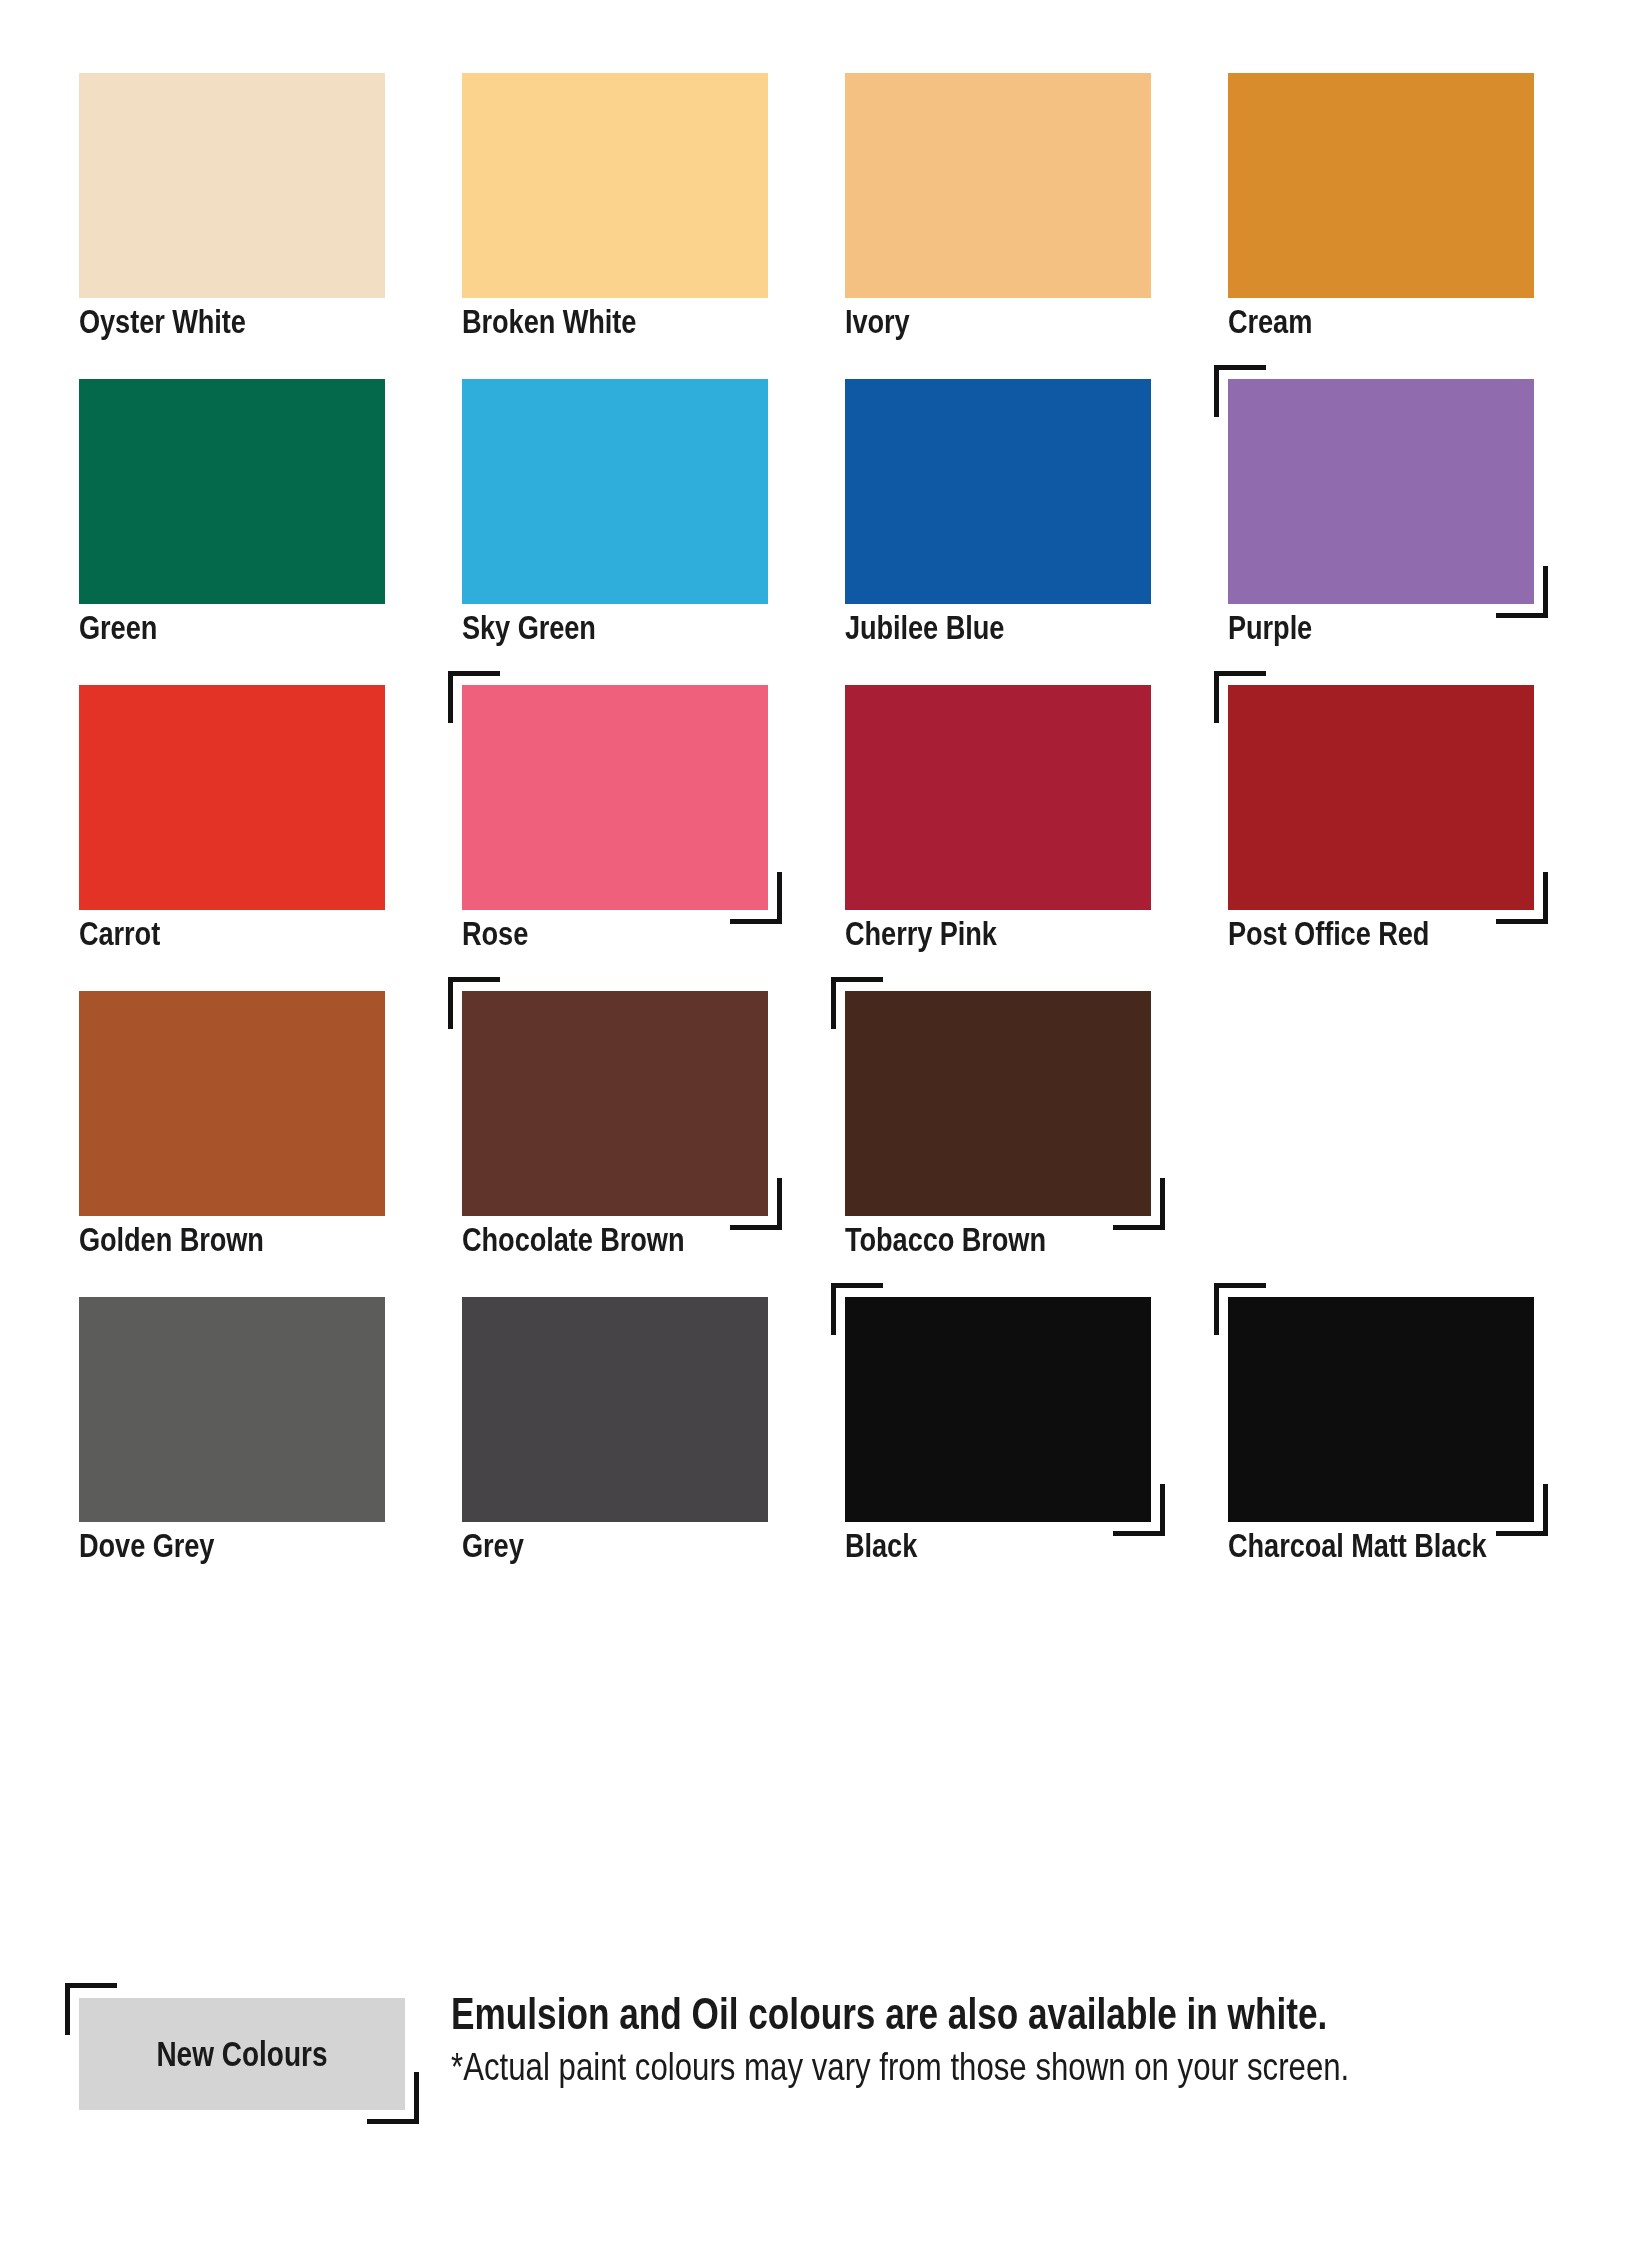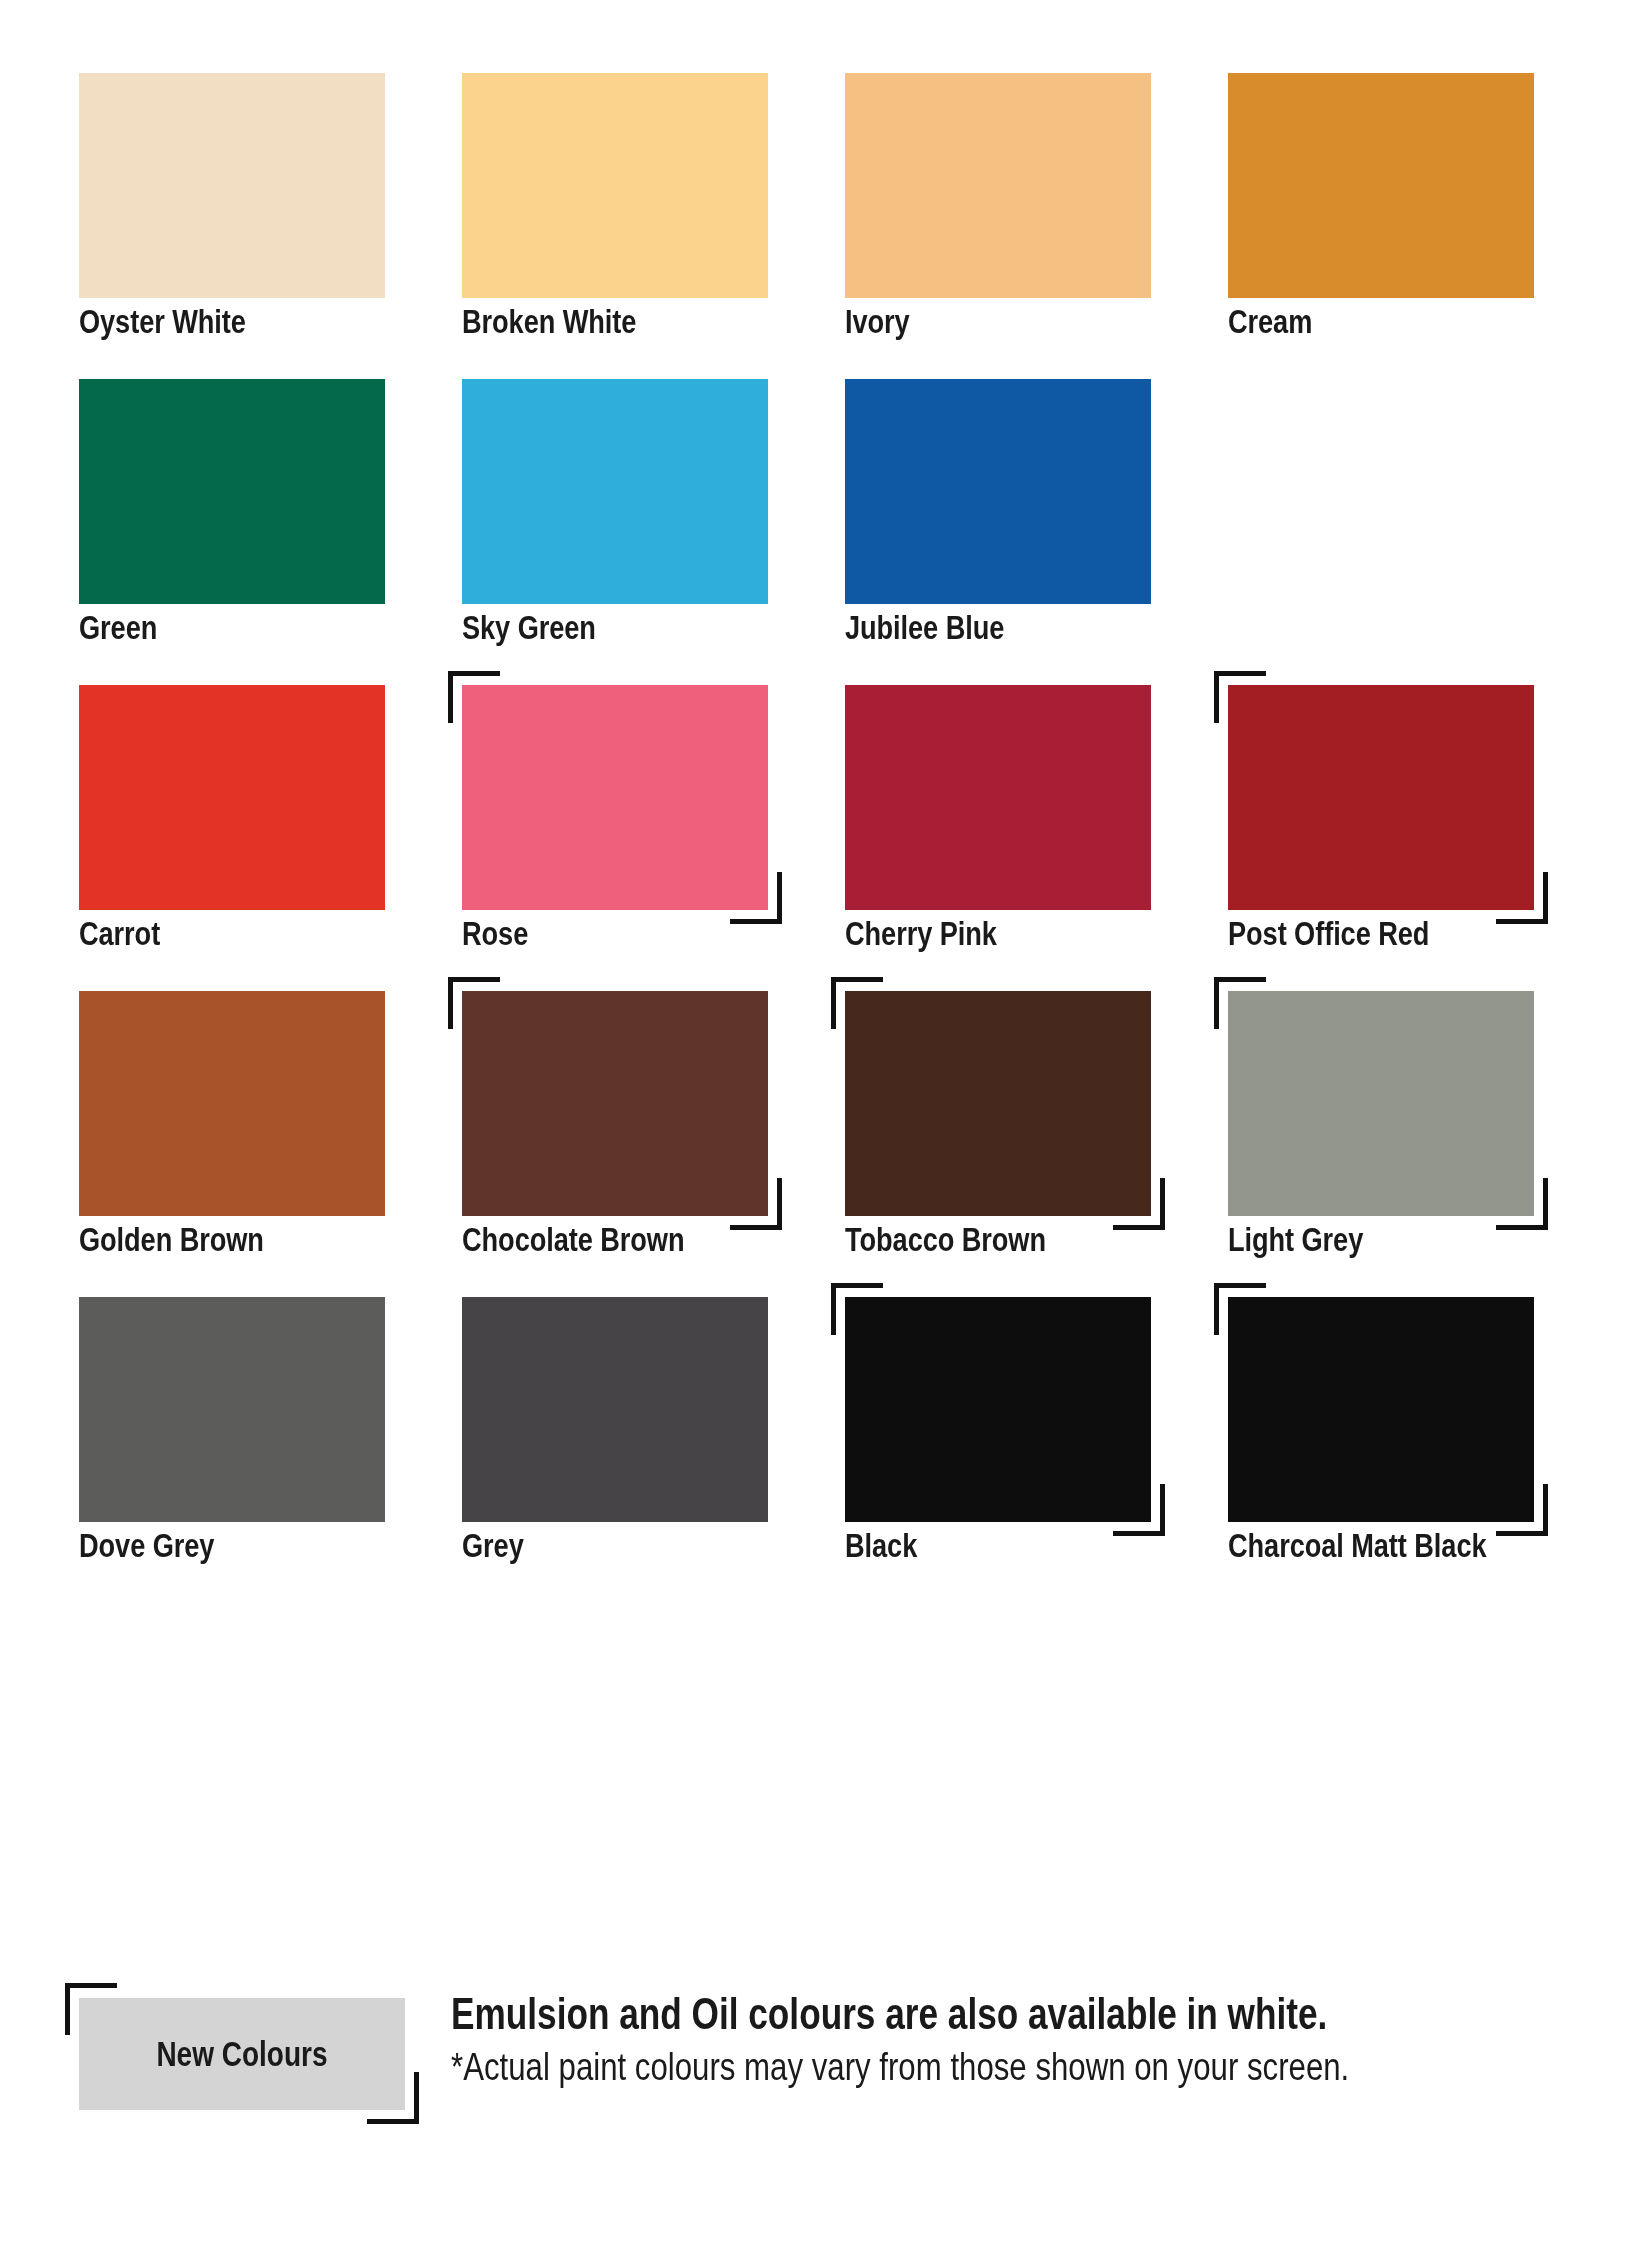--- a/index.html
+++ b/index.html
@@ -186,20 +186,27 @@
           <div class="swatch-label">Green</div>
         </div>
         <div class="swatch-cell">
           <div class="swatch-chip" style="background: rgb(47, 174, 220);"></div>
           <div class="swatch-label">Sky Green</div>
         </div>
         <div class="swatch-cell">
           <div class="swatch-chip" style="background: rgb(15, 89, 164);"></div>
           <div class="swatch-label">Jubilee Blue</div>
         </div>
+        <div class="swatch-cell is-new">
+          <div class="swatch-chip" style="background: rgb(144, 108, 175);">
+            <span class="corner corner-tl"></span>
+            <span class="corner corner-br"></span>
+          </div>
+          <div class="swatch-label">Purple</div>
+        </div>
       </div>
       <div class="swatch-row">
         <div class="swatch-cell">
           <div class="swatch-chip" style="background: rgb(227, 51, 38);"></div>
           <div class="swatch-label">Carrot</div>
         </div>
         <div class="swatch-cell is-new">
           <div class="swatch-chip" style="background: rgb(239, 96, 124);">
             <span class="corner corner-tl"></span>
             <span class="corner corner-br"></span>
@@ -229,27 +236,20 @@
             <span class="corner corner-br"></span>
           </div>
           <div class="swatch-label">Chocolate Brown</div>
         </div>
         <div class="swatch-cell is-new">
           <div class="swatch-chip" style="background: rgb(70, 40, 28);">
             <span class="corner corner-tl"></span>
             <span class="corner corner-br"></span>
           </div>
           <div class="swatch-label">Tobacco Brown</div>
-        </div>
-        <div class="swatch-cell is-new">
-          <div class="swatch-chip" style="background: rgb(147, 150, 141);">
-            <span class="corner corner-tl"></span>
-            <span class="corner corner-br"></span>
-          </div>
-          <div class="swatch-label">Light Grey</div>
         </div>
       </div>
       <div class="swatch-row">
         <div class="swatch-cell">
           <div class="swatch-chip" style="background: rgb(92, 92, 91);"></div>
           <div class="swatch-label">Dove Grey</div>
         </div>
         <div class="swatch-cell">
           <div class="swatch-chip" style="background: rgb(70, 68, 71);"></div>
           <div class="swatch-label">Grey</div>

